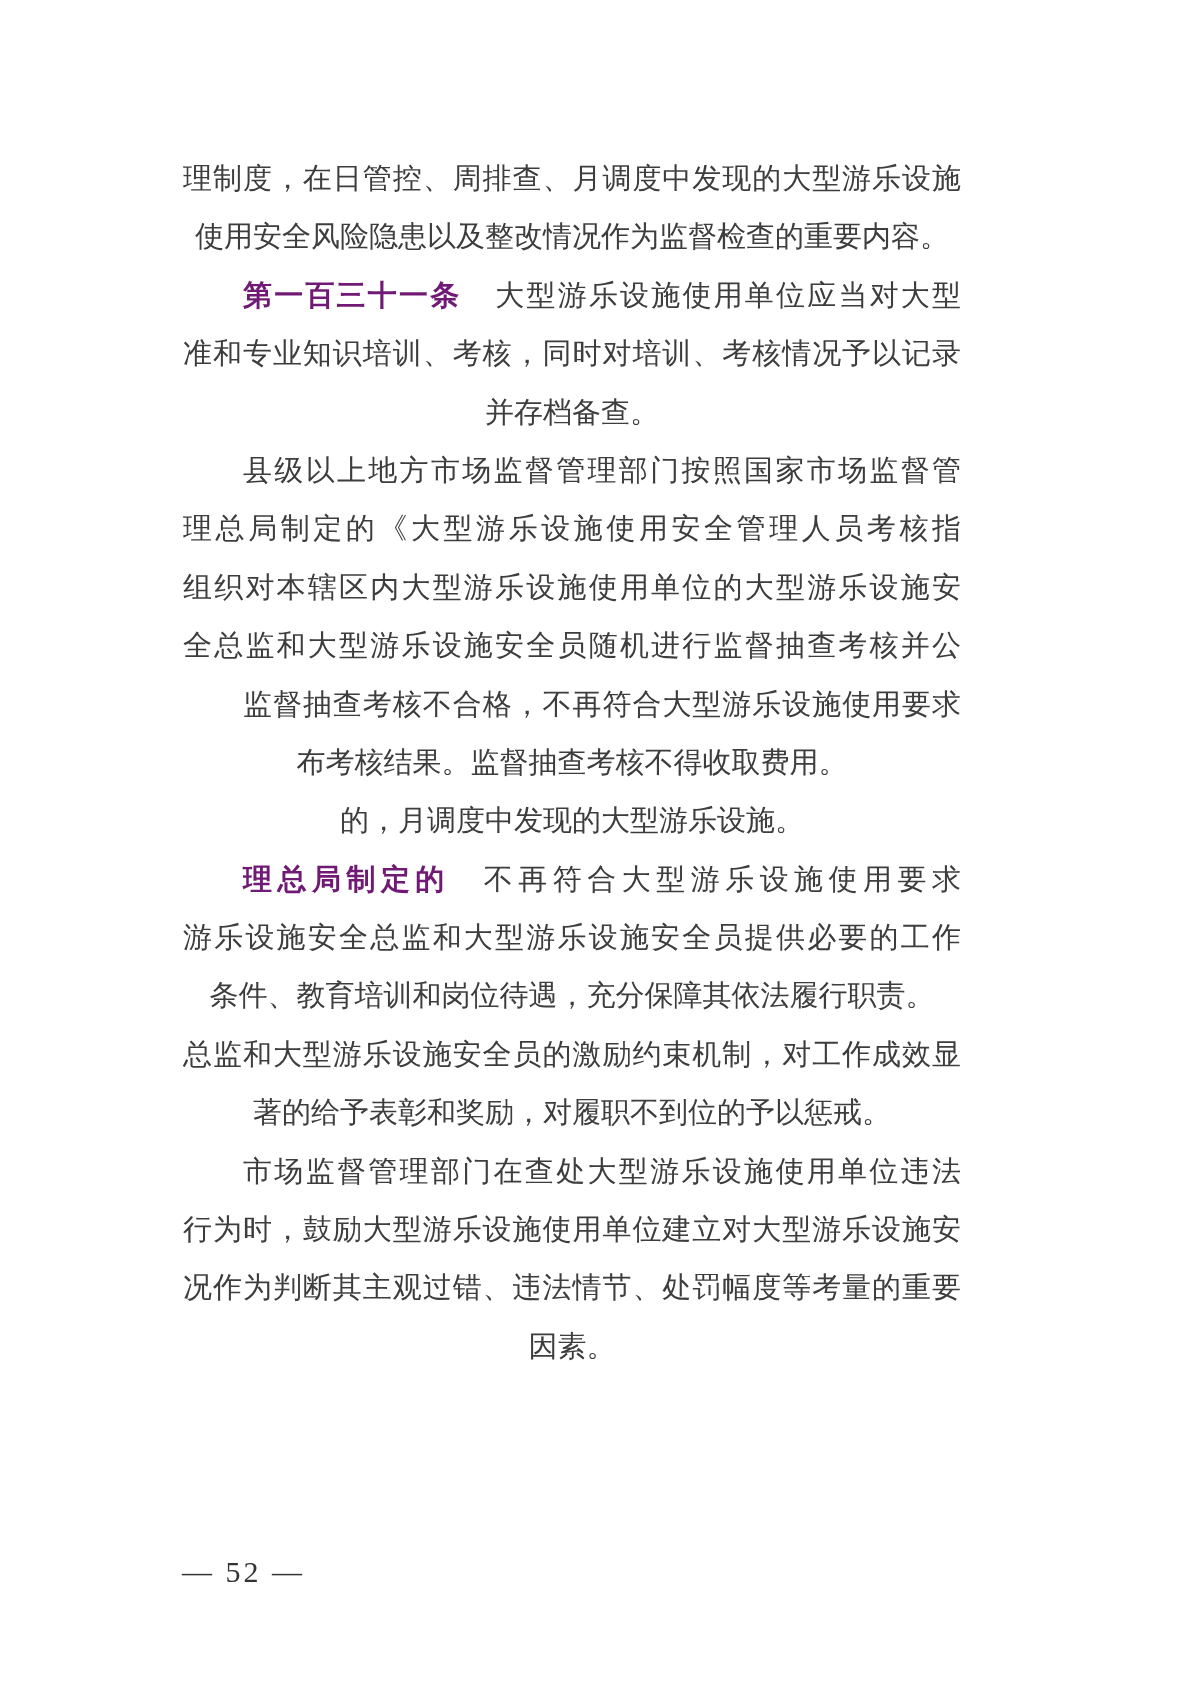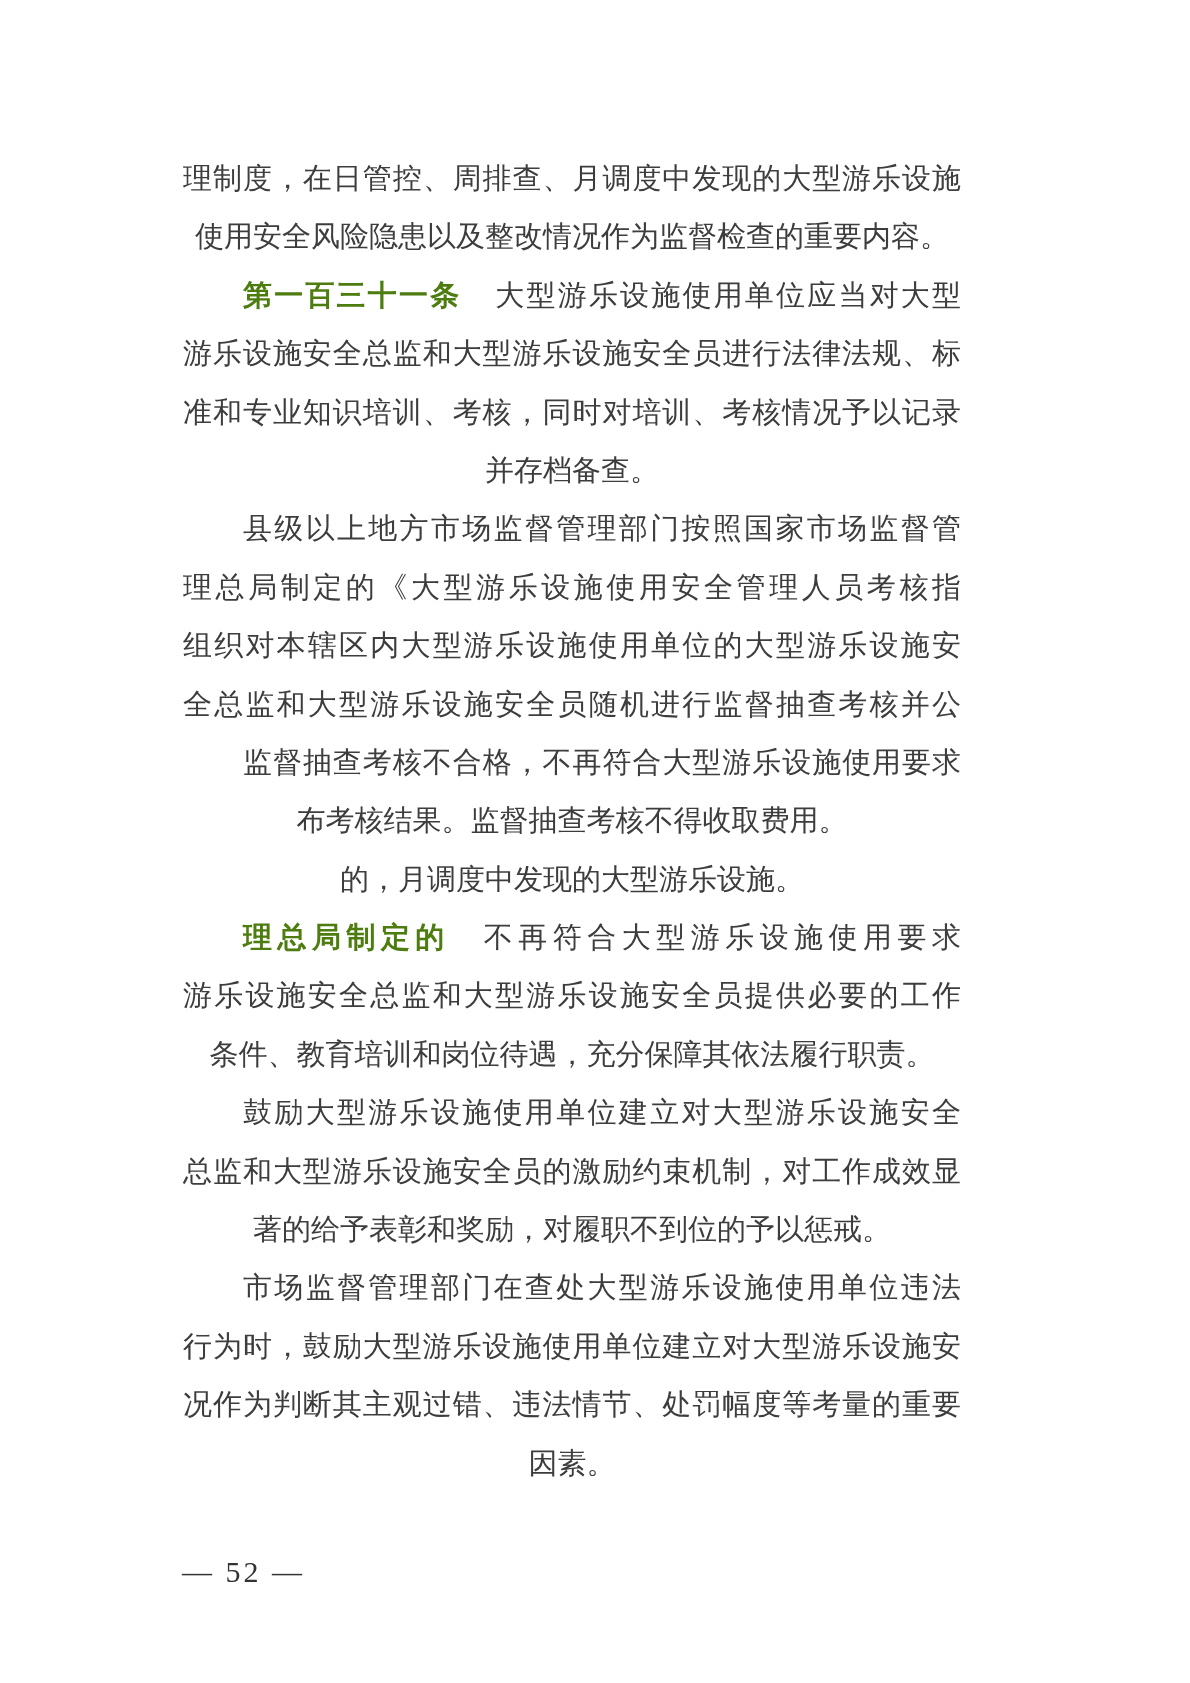--- a/index.html
+++ b/index.html
@@ -34,55 +34,53 @@
     text-align: justify;
     text-align-last: justify;
     text-justify: inter-character;
   }
   .ln.ind {
     padding-left: 60px;
   }
   .ln .b {
     font-weight: bold;
     margin-right: 34px;
-    color: #4d7c0f;
+    color: #701a75;
   }
   .pagenum {
     position: absolute;
     left: 182px;
     top: 1552px;
     font-size: 30px;
     line-height: 40px;
     letter-spacing: 3px;
     color: #333333;
     font-family: "Liberation Serif", "DejaVu Serif", serif;
   }
 </style>
 </head>
 <body>
 
 <div class="page">
   <div class="doc">
     <div class="ln jf">理制度，在日管控、周排查、月调度中发现的大型游乐设施</div>
     <div class="ln">使用安全风险隐患以及整改情况作为监督检查的重要内容。</div>
     <div class="ln ind jf"><span class="b">第一百三十一条</span><span>大型游乐设施使用单位应当对大型</span></div>
-    <div class="ln jf">游乐设施安全总监和大型游乐设施安全员进行法律法规、标</div>
     <div class="ln jf">准和专业知识培训、考核，同时对培训、考核情况予以记录</div>
     <div class="ln">并存档备查。</div>
     <div class="ln ind jf">县级以上地方市场监督管理部门按照国家市场监督管</div>
     <div class="ln jf">理总局制定的《大型游乐设施使用安全管理人员考核指南》，</div>
     <div class="ln jf">组织对本辖区内大型游乐设施使用单位的大型游乐设施安</div>
     <div class="ln jf">全总监和大型游乐设施安全员随机进行监督抽查考核并公</div>
     <div class="ln ind jf">监督抽查考核不合格，不再符合大型游乐设施使用要求</div>
     <div class="ln">布考核结果。监督抽查考核不得收取费用。</div>
     <div class="ln">的，月调度中发现的大型游乐设施。</div>
     <div class="ln ind jf"><span class="b">理总局制定的</span><span>不再符合大型游乐设施使用要求</span></div>
     <div class="ln jf">游乐设施安全总监和大型游乐设施安全员提供必要的工作</div>
     <div class="ln">条件、教育培训和岗位待遇，充分保障其依法履行职责。</div>
-    <div class="ln ind jf">鼓励大型游乐设施使用单位建立对大型游乐设施安全</div>
     <div class="ln jf">总监和大型游乐设施安全员的激励约束机制，对工作成效显</div>
     <div class="ln">著的给予表彰和奖励，对履职不到位的予以惩戒。</div>
     <div class="ln ind jf">市场监督管理部门在查处大型游乐设施使用单位违法</div>
     <div class="ln jf">行为时，鼓励大型游乐设施使用单位建立对大型游乐设施安全</div>
     <div class="ln jf">况作为判断其主观过错、违法情节、处罚幅度等考量的重要</div>
     <div class="ln">因素。</div>
   </div>
   <div class="pagenum">— 52 —</div>
 </div>
 

